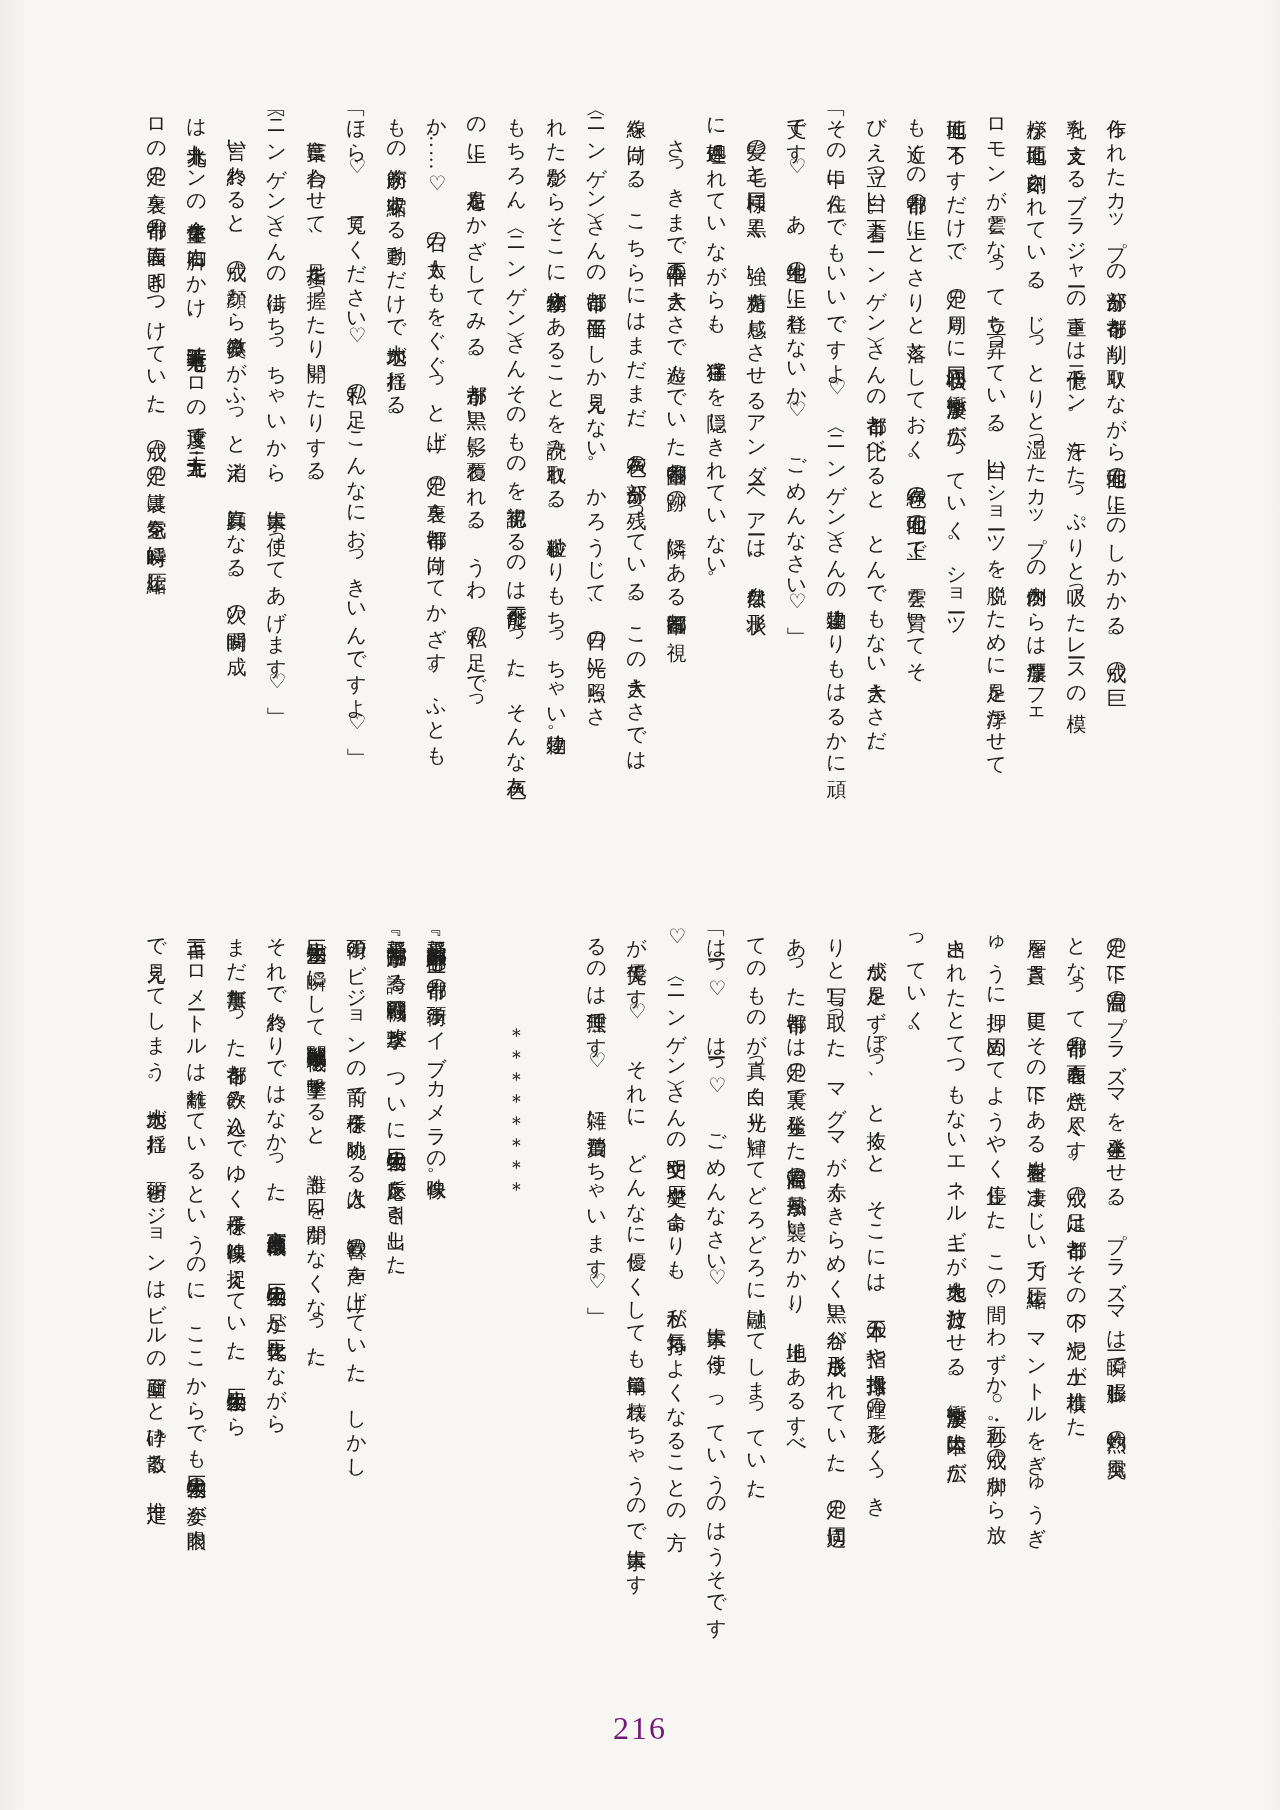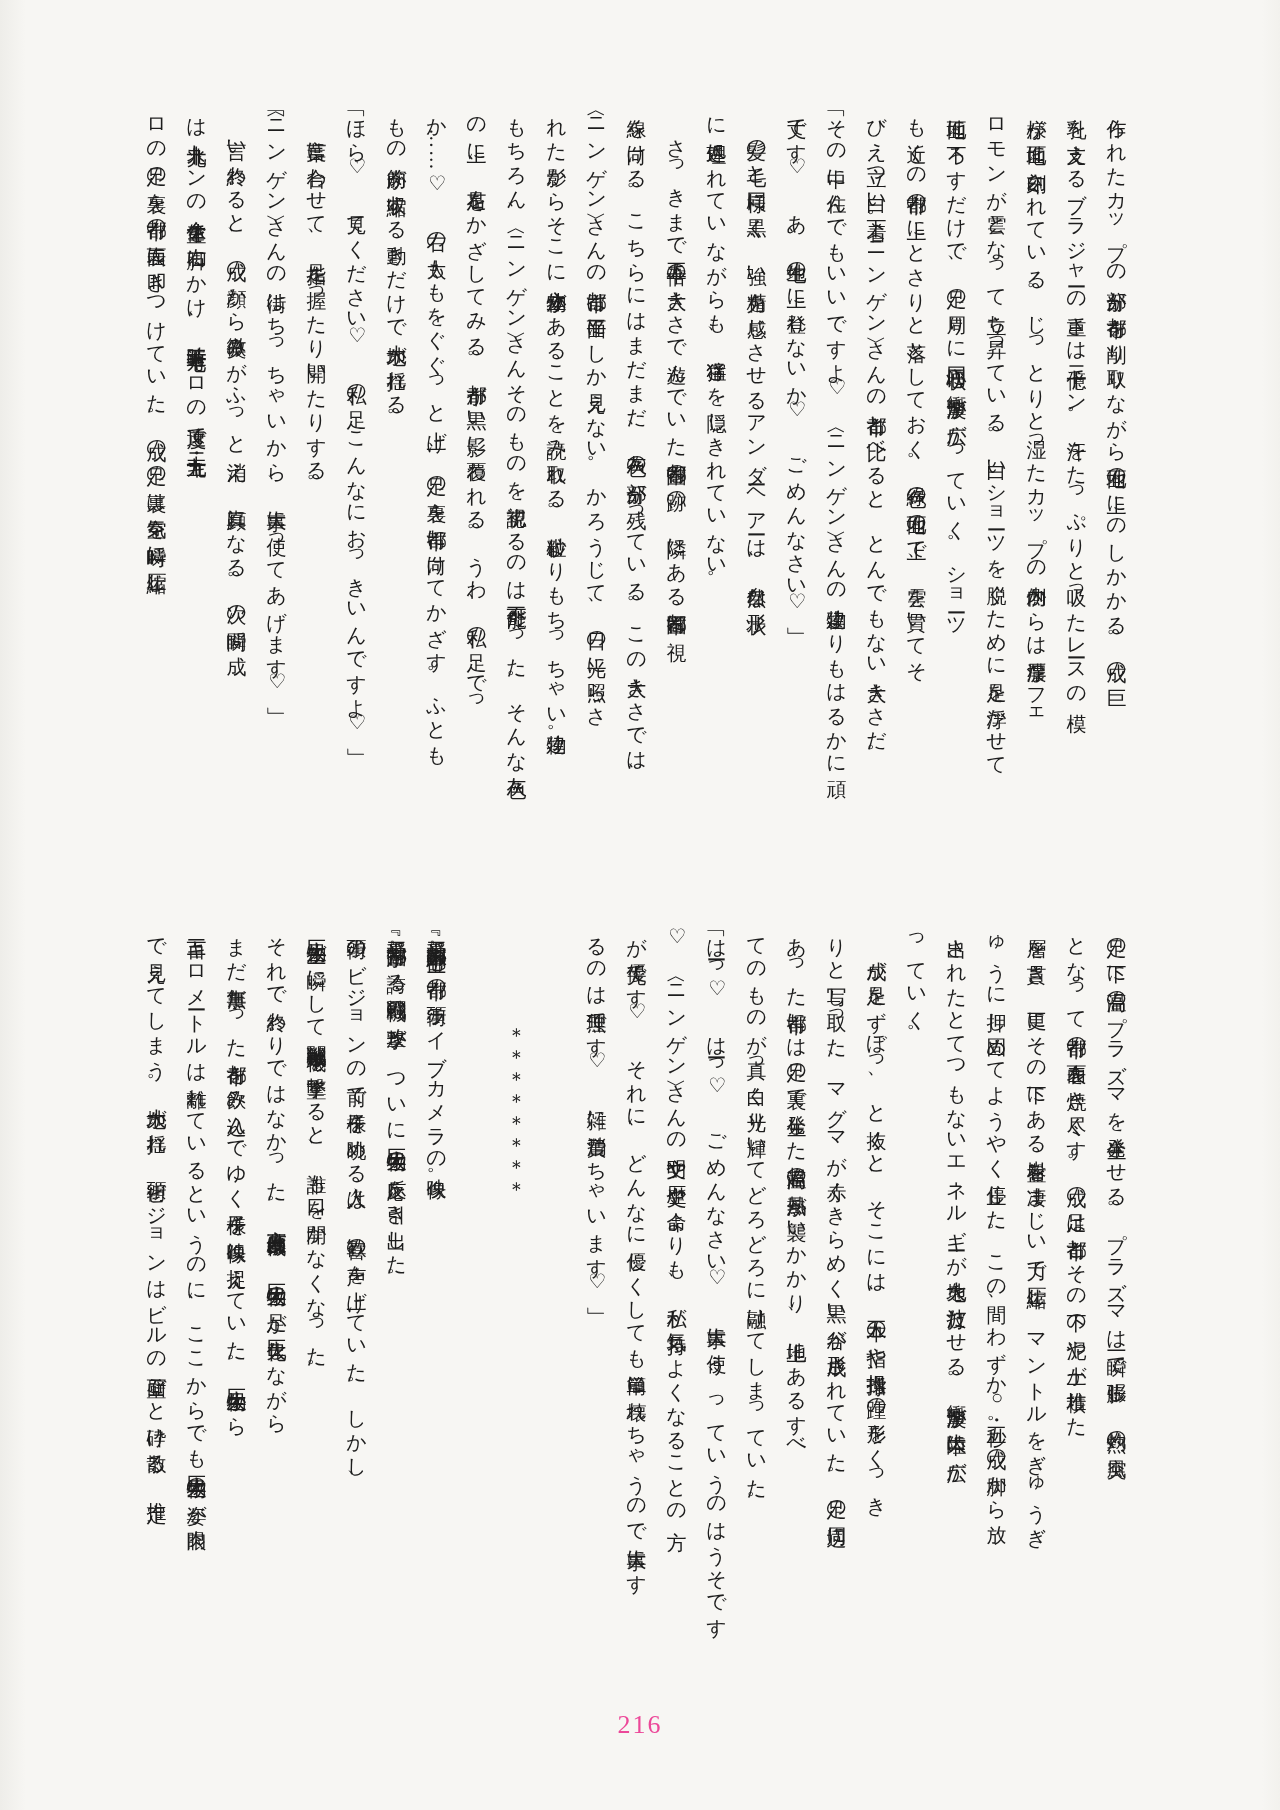--- a/index.html
+++ b/index.html
@@ -33,23 +33,23 @@
   }
   .col.divider {
     padding-inline-start: 90px; 
     letter-spacing: 2px;
   }
   .page-number {
     position: absolute;
     top: 1710px; left: 0;
     width: 1280px;
     text-align: center;
-    font-size: 26px;
+    font-size: 32px;
     letter-spacing: 2px;
-    color: #ec4899;
+    color: #701a75;
   }
 </style>
 </head>
 <body>
 
 <div>
 
   <div class="band band-top">
     <div class="col">作られたカップの部分が都市を削り取りながら地面の上にのしかかる。成の巨</div>
     <div class="col">乳を支えるブラジャーの重さは二千億トン。汗をたっぷりと吸ったレースの模</div>

